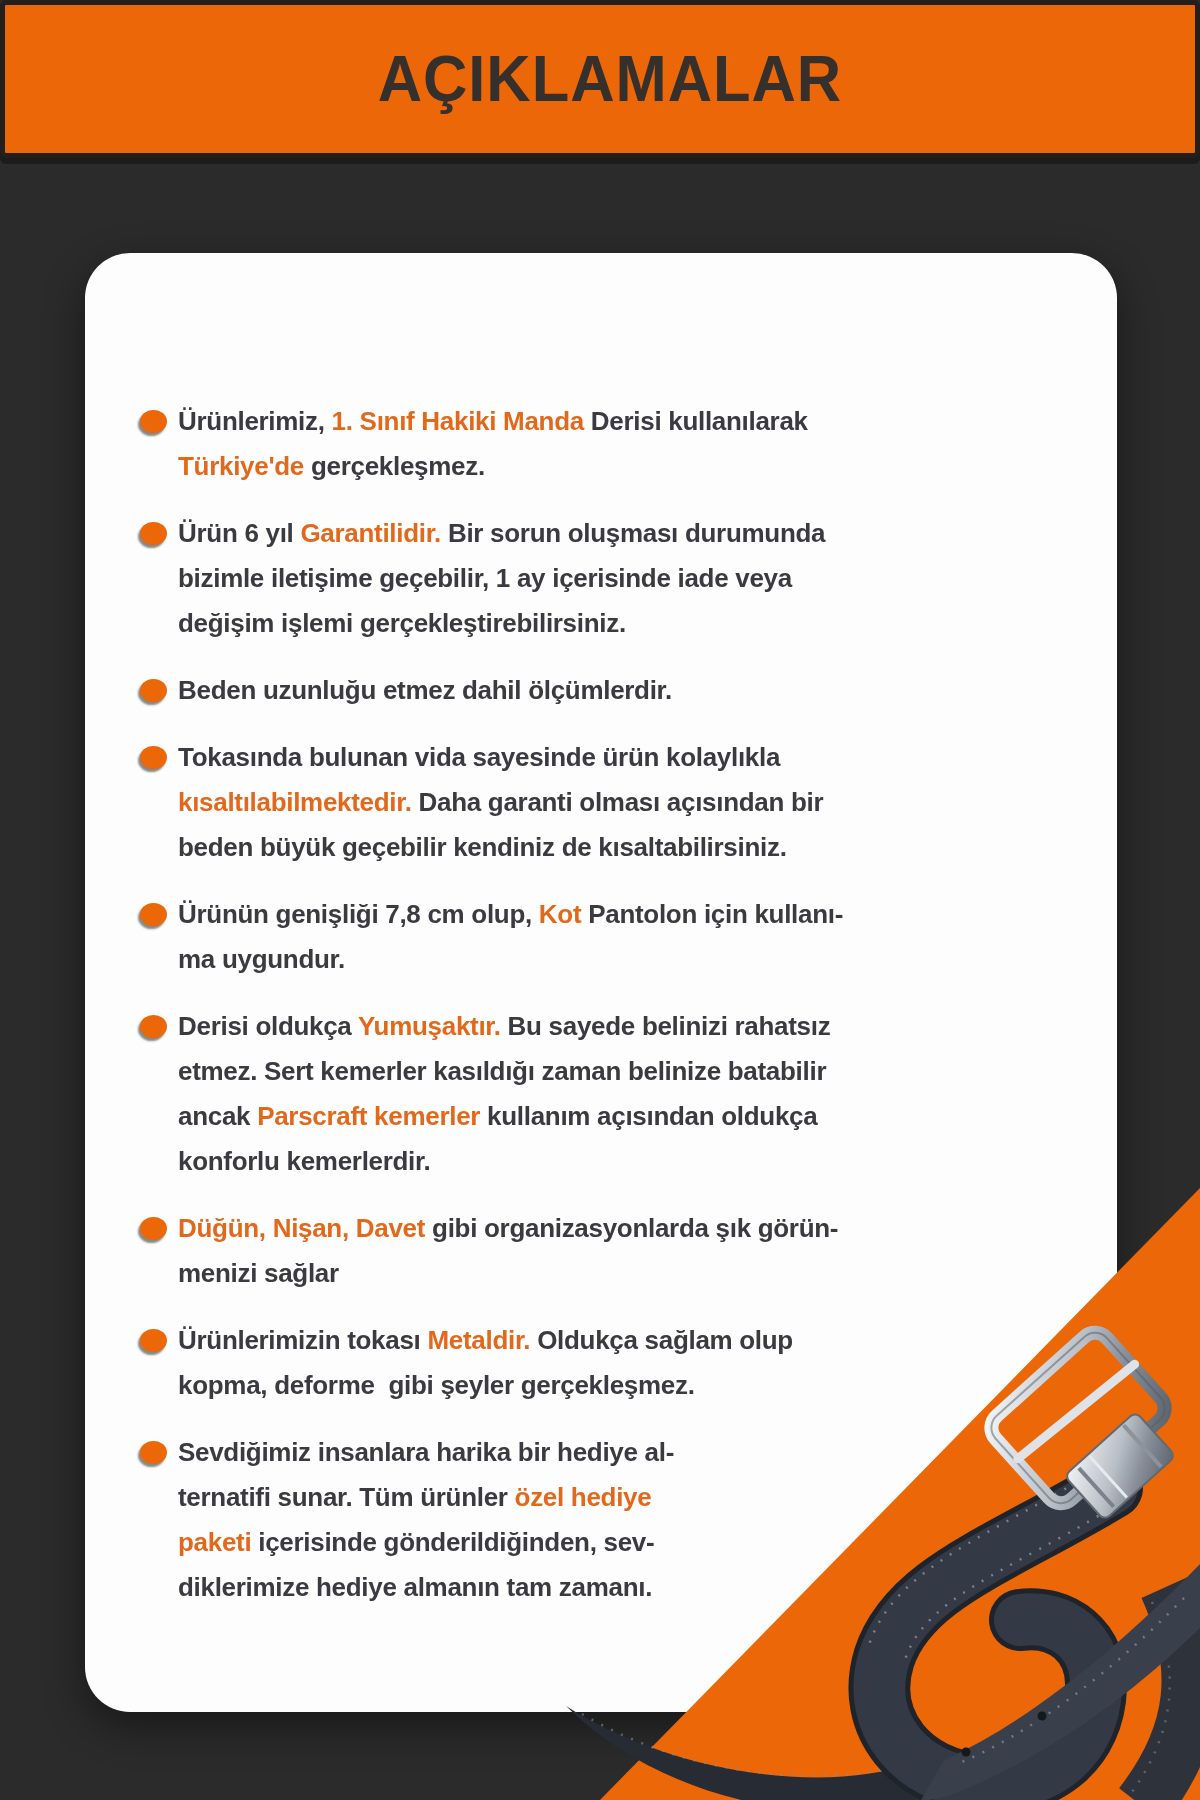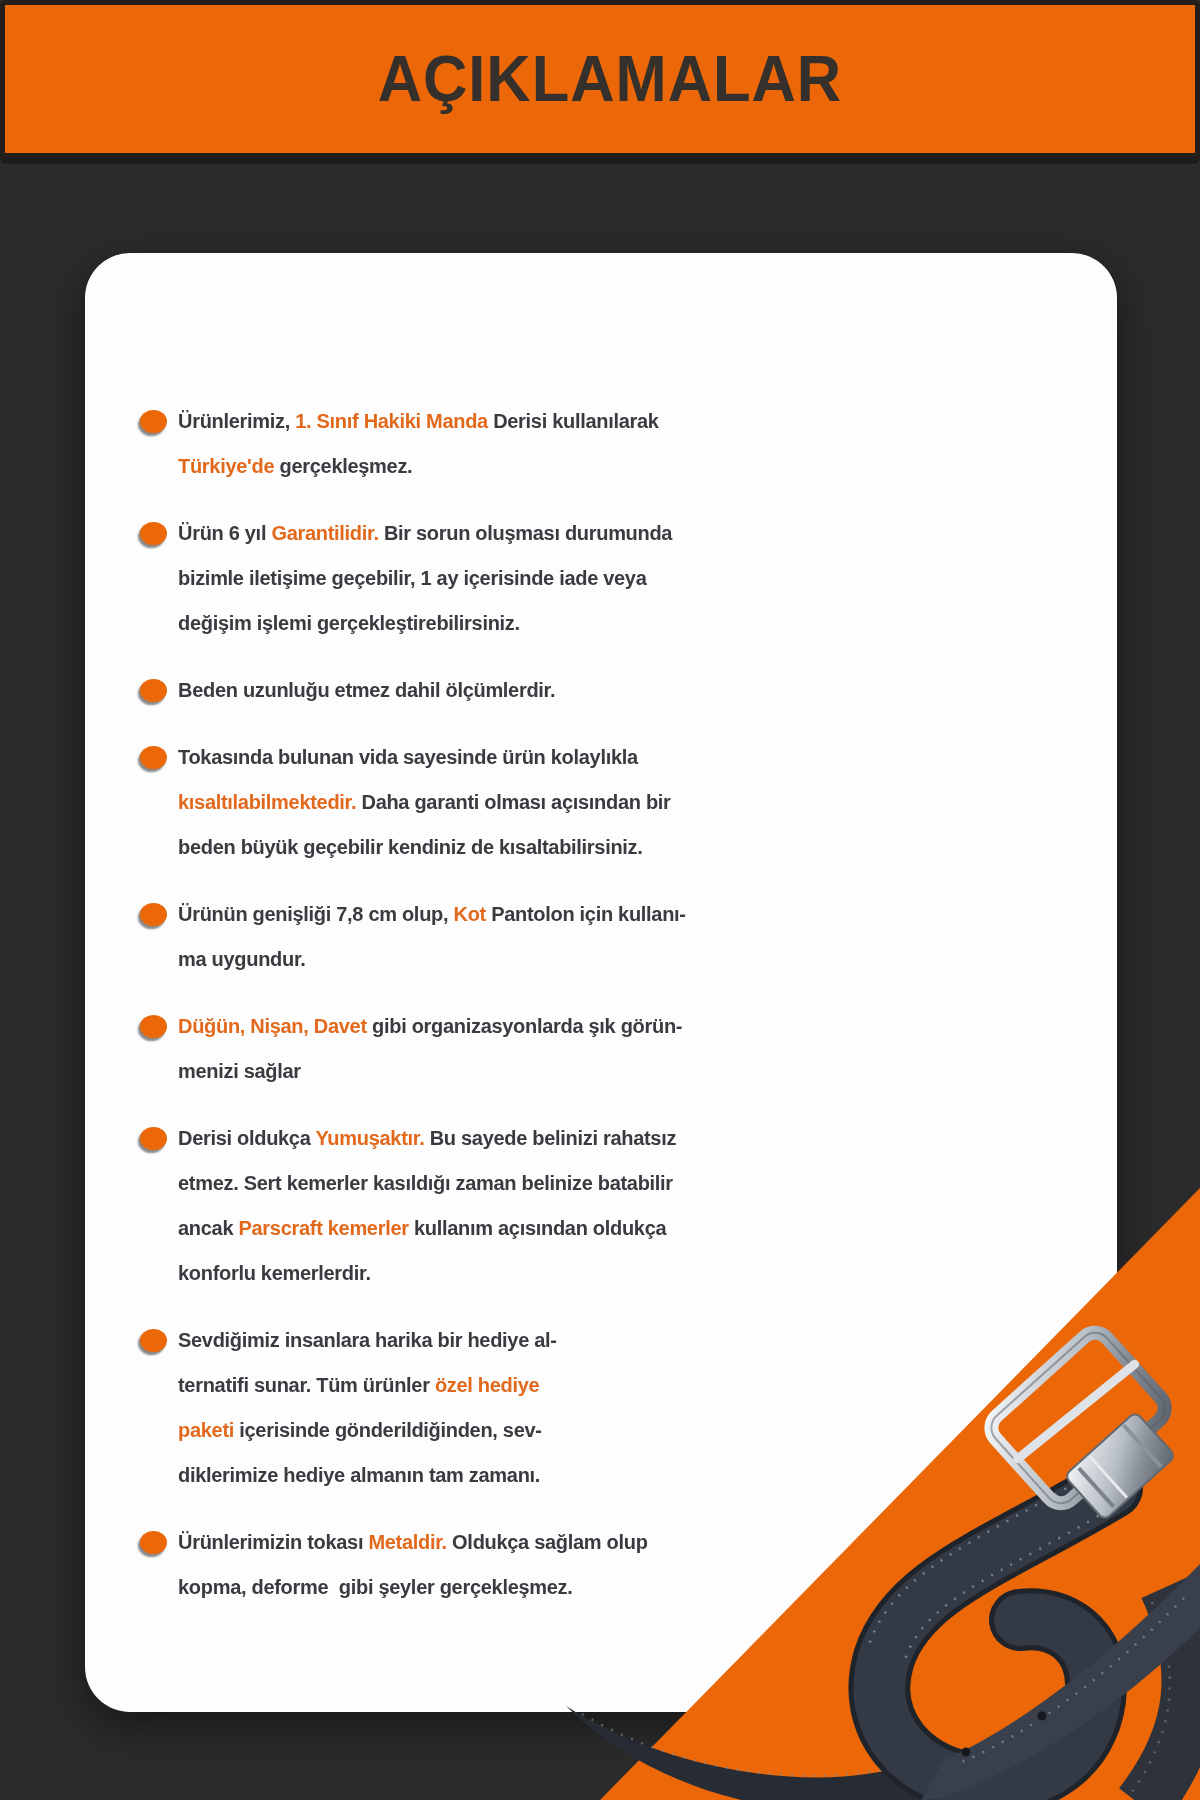--- a/index.html
+++ b/index.html
@@ -46,21 +46,21 @@
     z-index:1;
   }
   .bullet-item{display:flex;align-items:flex-start;margin-bottom:22px;}
   .dot{
     flex:none;width:27px;height:23px;border-radius:50%;
     background:var(--accent);
     box-shadow:-2px 3px 2px rgba(40,40,40,0.55);
     margin:11px 11px 0 0;
   }
   .btext{
-    font-size:20px;line-height:45px;font-weight:700;
+    font-size:26px;line-height:45px;font-weight:700;
     letter-spacing:-0.3px;
     color:var(--text);
     white-space:pre;
   }
   .btext .hl{color:var(--accent-text);}
   
   .corner-triangle{
     position:absolute;left:600px;top:1188px;width:600px;height:612px;
     background:var(--accent);
     clip-path:polygon(100% 0, 100% 100%, 0 100%);
@@ -105,41 +105,41 @@
 </span><span class="hl">kısaltılabilmektedir.</span><span> Daha garanti olması açısından bir
 beden büyük geçebilir kendiniz de kısaltabilirsiniz.</span></p>
         </div>
         <div class="bullet-item">
           <span class="dot"></span>
           <p class="btext"><span>Ürünün genişliği 7,8 cm olup, </span><span class="hl">Kot</span><span> Pantolon için kullanı-
 ma uygundur.</span></p>
         </div>
         <div class="bullet-item">
           <span class="dot"></span>
-          <p class="btext"><span class="hl">Düğün, Nişan, Davet</span><span> gibi organizasyonlarda şık görün-
-menizi sağlar</span></p>
-        </div>
-        <div class="bullet-item">
-          <span class="dot"></span>
           <p class="btext"><span>Derisi oldukça </span><span class="hl">Yumuşaktır.</span><span> Bu sayede belinizi rahatsız
 etmez. Sert kemerler kasıldığı zaman belinize batabilir
 ancak </span><span class="hl">Parscraft kemerler</span><span> kullanım açısından oldukça
 konforlu kemerlerdir.</span></p>
         </div>
         <div class="bullet-item">
           <span class="dot"></span>
-          <p class="btext"><span>Sevdiğimiz insanlara harika bir hediye al-
-ternatifi sunar. Tüm ürünler </span><span class="hl">özel hediye
-paketi</span><span> içerisinde gönderildiğinden, sev-
-diklerimize hediye almanın tam zamanı.</span></p>
+          <p class="btext"><span class="hl">Düğün, Nişan, Davet</span><span> gibi organizasyonlarda şık görün-
+menizi sağlar</span></p>
         </div>
         <div class="bullet-item">
           <span class="dot"></span>
           <p class="btext"><span>Ürünlerimizin tokası </span><span class="hl">Metaldir.</span><span> Oldukça sağlam olup
 kopma, deforme  gibi şeyler gerçekleşmez.</span></p>
+        </div>
+        <div class="bullet-item">
+          <span class="dot"></span>
+          <p class="btext"><span>Sevdiğimiz insanlara harika bir hediye al-
+ternatifi sunar. Tüm ürünler </span><span class="hl">özel hediye
+paketi</span><span> içerisinde gönderildiğinden, sev-
+diklerimize hediye almanın tam zamanı.</span></p>
         </div>
       </div>
   </main>
 
   <div class="corner-triangle"></div>
 
   <svg class="belt" viewBox="0 0 680 650" aria-hidden="true">
     <defs>
       <linearGradient id="metal" x1="0" y1="0" x2="1" y2="1">
         <stop offset="0" stop-color="#f2f4f6"></stop>

